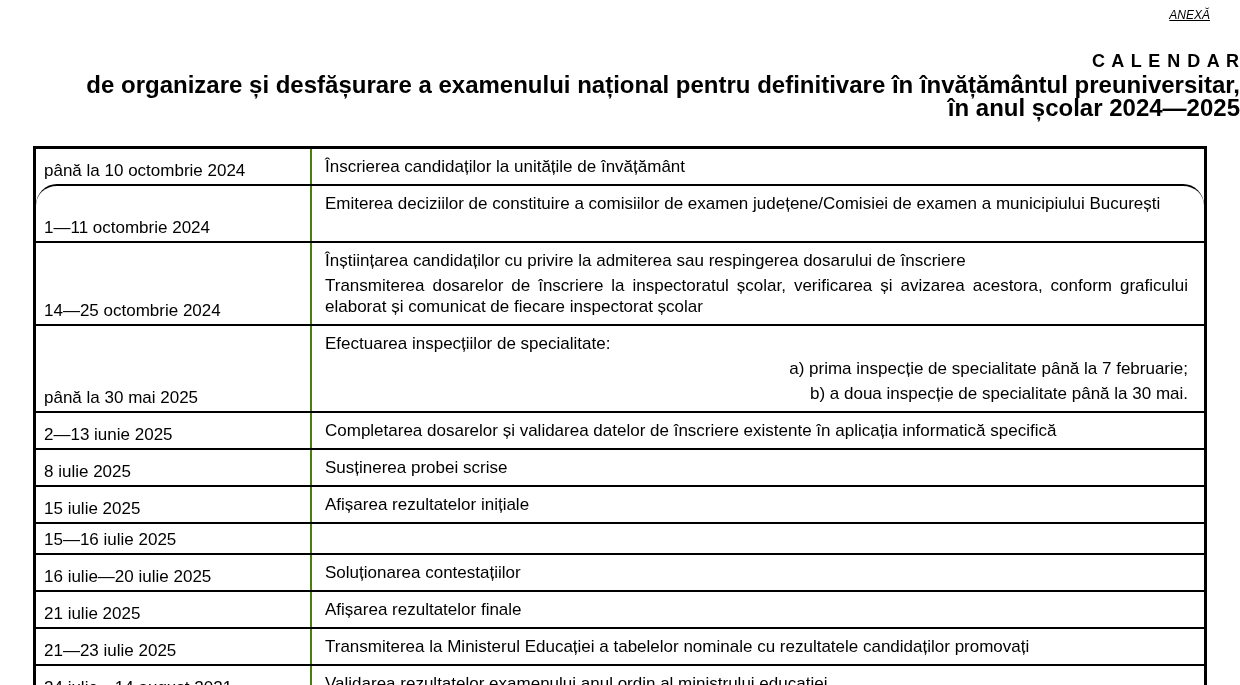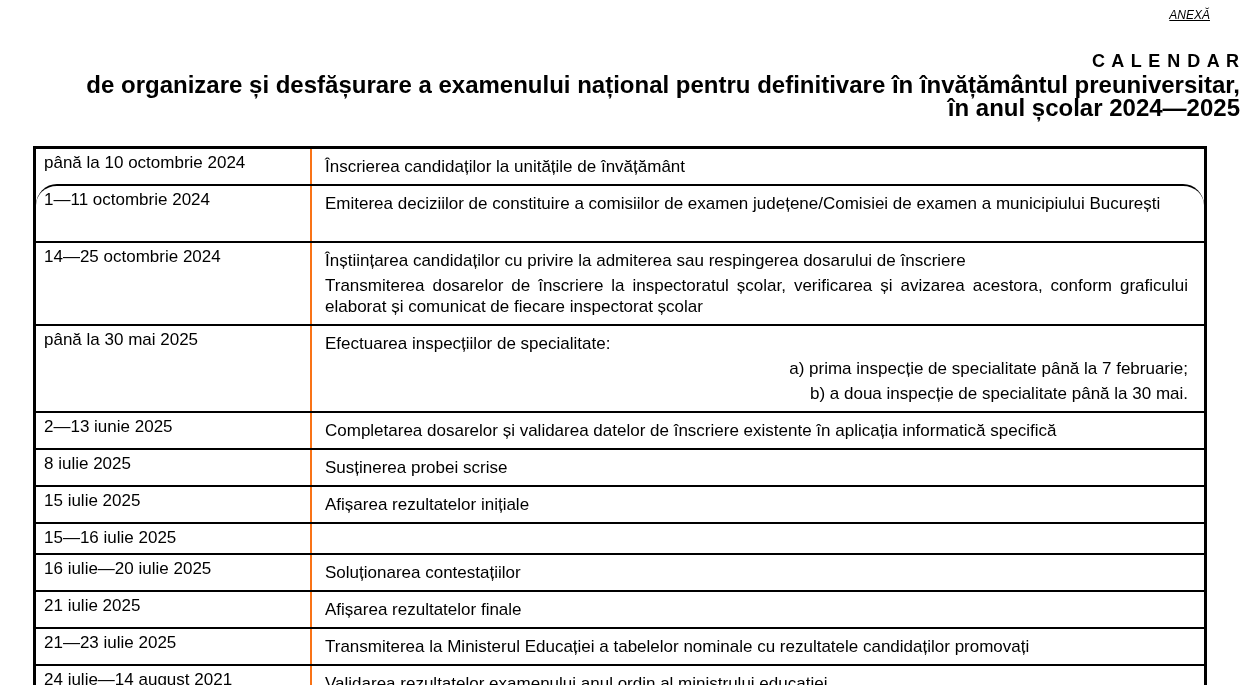--- a/index.html
+++ b/index.html
@@ -56,23 +56,23 @@
   .t-row:nth-child(2) { min-height: 57px; border-radius: 21px; }
   .t-row:nth-child(3) { min-height: 82px; }
   .t-row:nth-child(4) { min-height: 76px; }
   .cell {
     font-size: 17px;
     line-height: 21px;
   }
   .date-cell {
     flex: 0 0 276px;
     width: 276px;
-    border-right: 2px solid #f97316;
+    border-right: 2px solid #4d7c0f;
     display: flex;
-    align-items: flex-start;
+    align-items: flex-end;
     padding: 3px 6px 3px 8px;
   }
   .activity-cell {
     flex: 1 1 auto;
     padding: 3px 12px 3px 9px;
     text-align: justify;
   }
   .para { margin: 4px; }
   .para.indent {
     padding-left: 54px;

